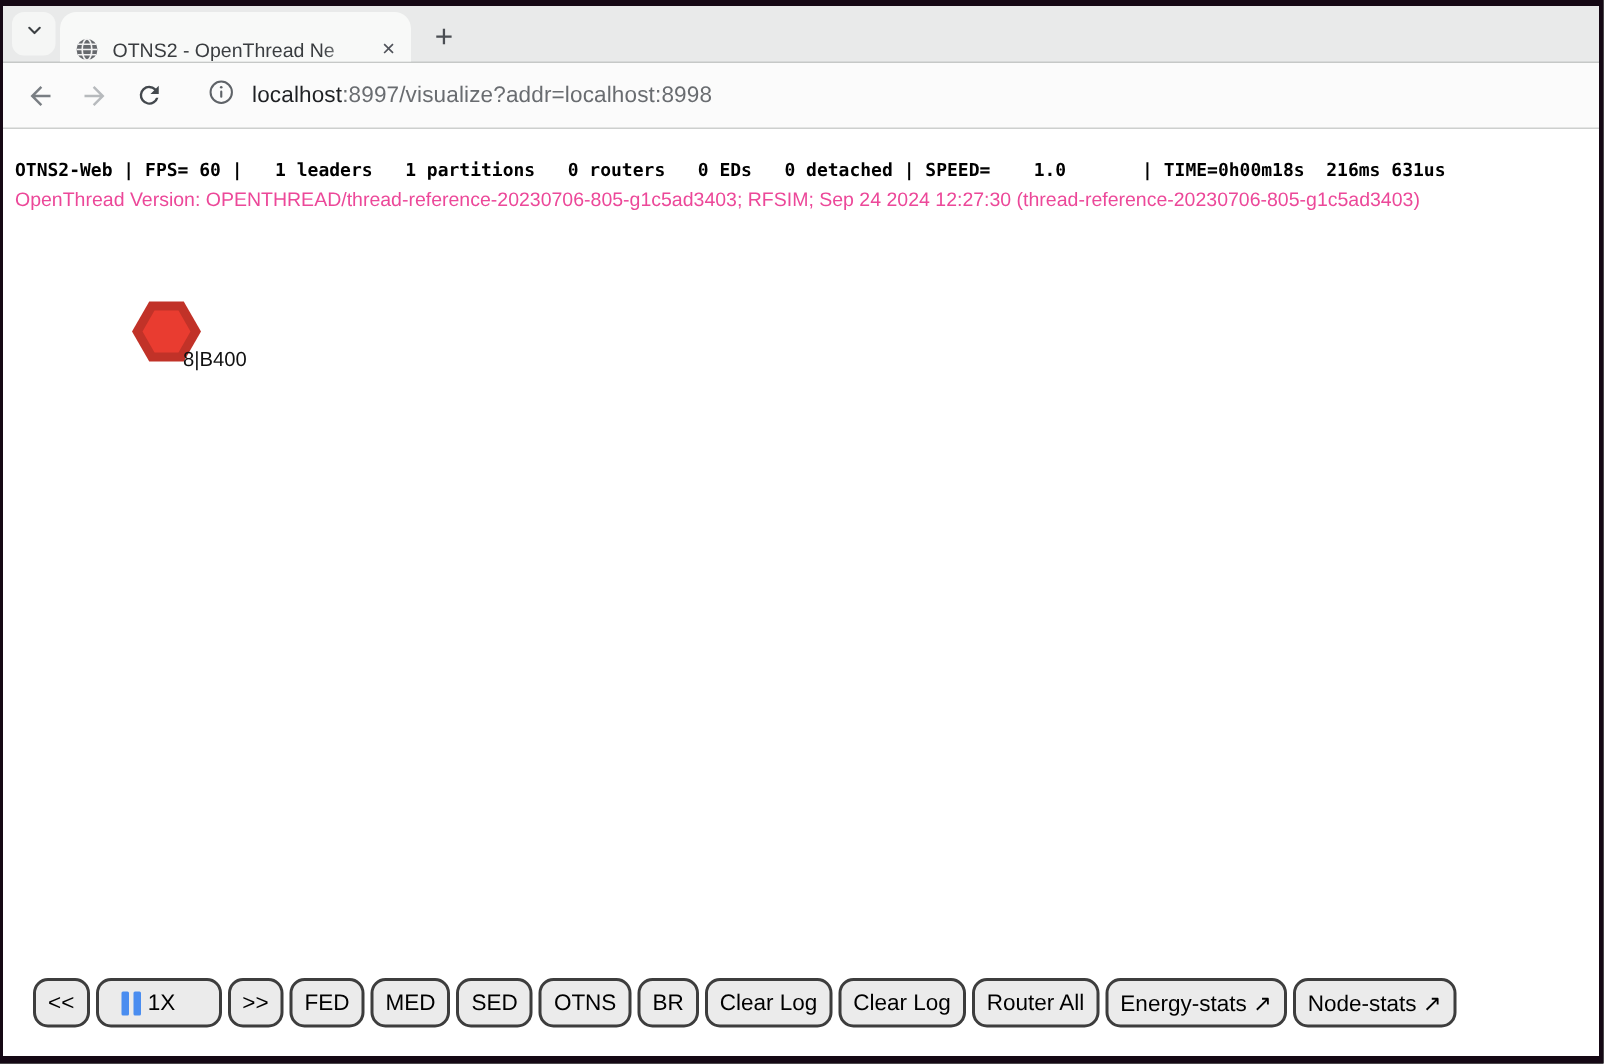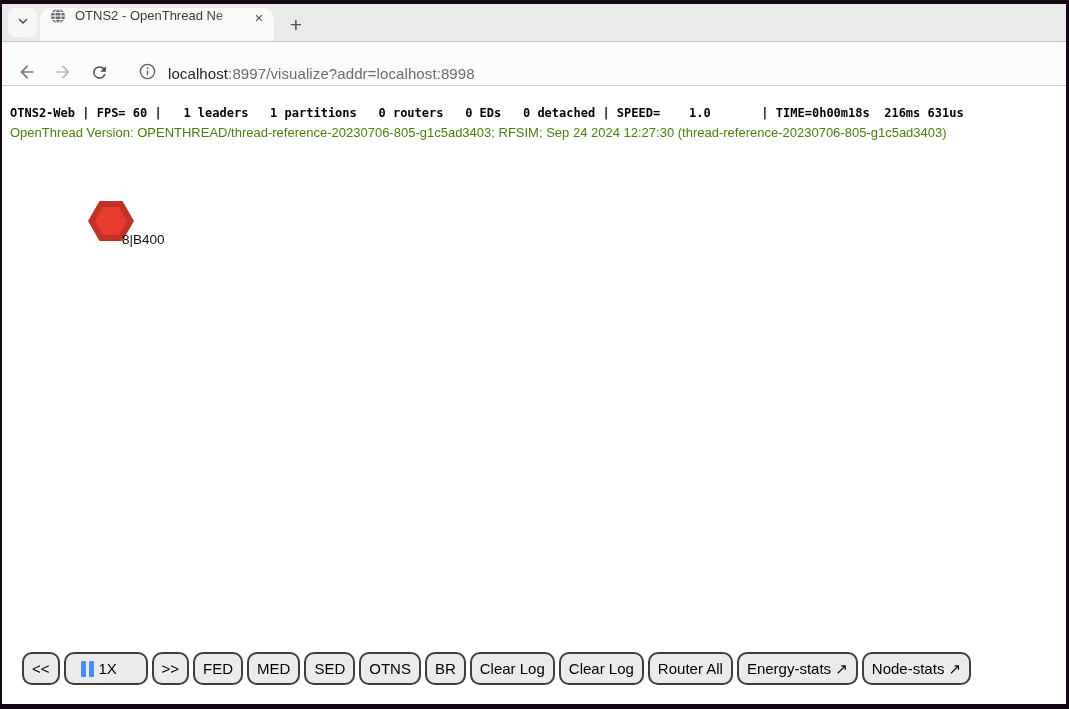--- a/index.html
+++ b/index.html
@@ -5,43 +5,43 @@
   html,body{margin:0;padding:0;background:#2a2a2a;}
   .stage{position:relative;width:1069px;height:709px;background:#150814;overflow:hidden;
          font-family:"Liberation Sans",sans-serif;}
   .window{position:absolute;left:2px;top:4px;right:3px;bottom:5px;background:#fff;}
 
   
   .tabstrip{position:relative;height:37px;background:#e9eaea;border-bottom:1px solid #c6c8c7;}
   .tab-search-btn{position:absolute;left:6px;top:4px;width:29px;height:29px;border-radius:8px;
                   background:#f5f6f5;display:flex;align-items:center;justify-content:center;}
   .tab{position:absolute;left:38px;top:4px;width:234px;height:33px;background:#f8f9f8;
-       border-radius:11px 11px 0 0;display:flex;align-items:flex-start;padding:0 6px 0 10px;box-sizing:border-box;}
+       border-radius:11px 11px 0 0;display:flex;align-items:flex-end;padding:0 6px 0 10px;box-sizing:border-box;}
   .favicon{width:16px;height:16px;margin-right:9px;flex:0 0 auto;}
   .tab-title{flex:1;font-size:13px;color:#3a3d40;white-space:nowrap;overflow:hidden;
              -webkit-mask-image:linear-gradient(90deg,#000 82%,transparent 98%);
              mask-image:linear-gradient(90deg,#000 82%,transparent 98%);}
   .tab-close{width:18px;height:18px;display:flex;align-items:center;justify-content:center;
              font-size:15px;color:#50535a;border-radius:50%;margin-left:4px;}
   .new-tab-btn{position:absolute;left:281px;top:8px;width:26px;height:26px;display:flex;
                align-items:center;justify-content:center;font-size:21px;font-weight:400;color:#4b4e53;border-radius:50%;}
 
   
   .address-row{height:44px;background:#fbfbfb;border-bottom:1px solid #cdcfce;
-               display:flex;align-items:flex-end;padding-left:12px;box-sizing:border-box;}
+               display:flex;align-items:center;padding-left:12px;box-sizing:border-box;}
   .nav-icon{width:26px;height:26px;display:flex;align-items:center;justify-content:center;margin-right:10px;}
   .urlbox{display:flex;align-items:center;margin-left:16px;}
   .url-text{margin-left:11px;font-size:15px;color:#696c70;letter-spacing:.1px;}
   .url-host{color:#1f2124;}
 
   
   .content{position:absolute;left:0;top:87px;right:0;bottom:0;background:#ffffff;}
   .status-line{position:absolute;left:8px;top:15px;font-family:"DejaVu Sans Mono",monospace;
                font-weight:bold;font-size:12px;color:#000;white-space:pre;}
-  .version-line{position:absolute;left:8px;top:34px;font-size:13px;color:#4d7c0f;white-space:pre;}
+  .version-line{position:absolute;left:8px;top:34px;font-size:13px;color:#ec4899;white-space:pre;}
   .node-svg{position:absolute;left:83px;top:107px;}
   .node-label{position:absolute;left:120px;top:141px;font-size:13.5px;color:#101010;}
 
   
   .toolbar{position:absolute;left:20px;bottom:19px;display:flex;gap:4px;}
   .tbtn{height:33px;box-sizing:border-box;display:inline-flex;align-items:center;justify-content:center;
         padding:0 8px;background:#ebebeb;border:2px solid #3d3d3d;border-radius:10px;
         font-size:15px;color:#000;white-space:nowrap;cursor:default;}
   .tbtn-speed{width:84px;justify-content:flex-start;padding-left:15px;}
   .pause-icon{display:inline-flex;gap:3px;margin-right:5px;}

